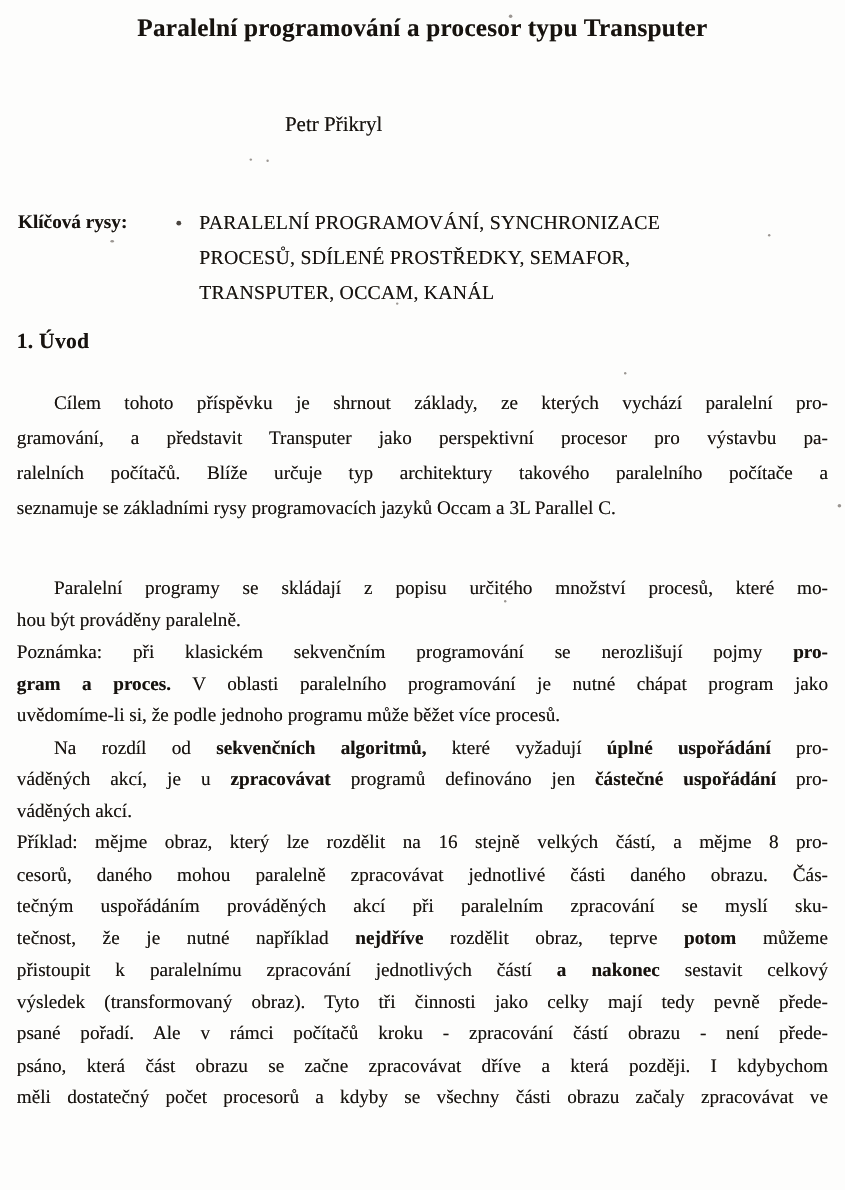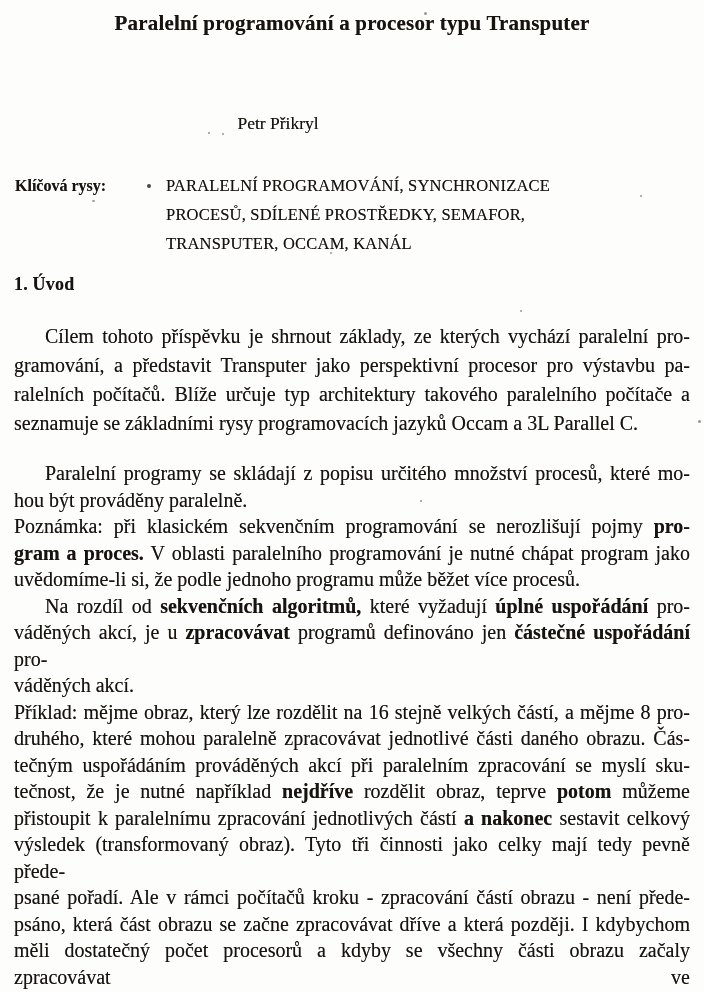--- a/index.html
+++ b/index.html
@@ -28,21 +28,20 @@
     letter-spacing: 0.2px;
     margin: 0;
   }
   .author {
     position: absolute;
     top: 93px;
     left: 0;
     width: 556px;
     text-align: center;
     font-size: 17.5px;
-    margin-top: 20px;
   }
   .keywords-label {
     position: absolute;
     top: 171px;
     left: 15px;
     font-size: 16px;
     font-weight: bold;
     line-height: 29px;
   }
   .keywords-sep {
@@ -71,21 +70,21 @@
   }
   .section--uvod { top: 273px; }
   .section--vlastnosti { top: 460px; }
   .section-heading {
     font-size: 18px;
     font-weight: bold;
     line-height: 22px;
     margin: 0 0 27px 0;
     letter-spacing: 0.2px;
   }
-  .section-body { font-size: 20px; }
+  .section-body { font-size: 16px; margin-top: 18px; }
   .section--uvod .section-body .line { line-height: 29px; }
   .section--vlastnosti .section-body .line { line-height: 26.5px; }
   .line {
     text-align: justify;
     text-align-last: justify;
     text-justify: inter-word;
     white-space: normal;
   }
   .line.nojust { text-align-last: left; }
   .line.indent { padding-left: 31px; }
@@ -130,21 +129,21 @@
     <div class="section-body">
         <div class="line indent">Paralelní programy se skládají z popisu určitého množství procesů, které mo-</div>
         <div class="line nojust">hou být prováděny paralelně.</div>
         <div class="line">Poznámka: při klasickém sekvenčním programování se nerozlišují pojmy <b>pro-</b></div>
         <div class="line"><b>gram a proces.</b> V oblasti paralelního programování je nutné chápat program jako</div>
         <div class="line nojust">uvědomíme-li si, že podle jednoho programu může běžet více procesů.</div>
         <div class="line indent">Na rozdíl od <b>sekvenčních algoritmů,</b> které vyžadují <b>úplné uspořádání</b> pro-</div>
         <div class="line">váděných akcí, je u <b>zpracovávat</b> programů definováno jen <b>částečné uspořádání</b> pro-</div>
         <div class="line nojust">váděných akcí.</div>
         <div class="line">Příklad: mějme obraz, který lze rozdělit na 16 stejně velkých částí, a mějme 8 pro-</div>
-        <div class="line">druhého, které mohou paralelně zpracovávat jednotlivé části daného obrazu. Čás-</div>
+        <div class="line">cesorů, daného mohou paralelně zpracovávat jednotlivé části daného obrazu. Čás-</div>
         <div class="line">tečným uspořádáním prováděných akcí při paralelním zpracování se myslí sku-</div>
         <div class="line">tečnost, že je nutné například <b>nejdříve</b> rozdělit obraz, teprve <b>potom</b> můžeme</div>
         <div class="line">přistoupit k paralelnímu zpracování jednotlivých částí <b>a nakonec</b> sestavit celkový</div>
         <div class="line">výsledek (transformovaný obraz). Tyto tři činnosti jako celky mají tedy pevně přede-</div>
         <div class="line">psané pořadí. Ale v rámci počítačů kroku - zpracování částí obrazu - není přede-</div>
         <div class="line">psáno, která část obrazu se začne zpracovávat dříve a která později. I kdybychom</div>
         <div class="line">měli dostatečný počet procesorů a kdyby se všechny části obrazu začaly zpracovávat ve</div>
       </div>
   </div>
 

